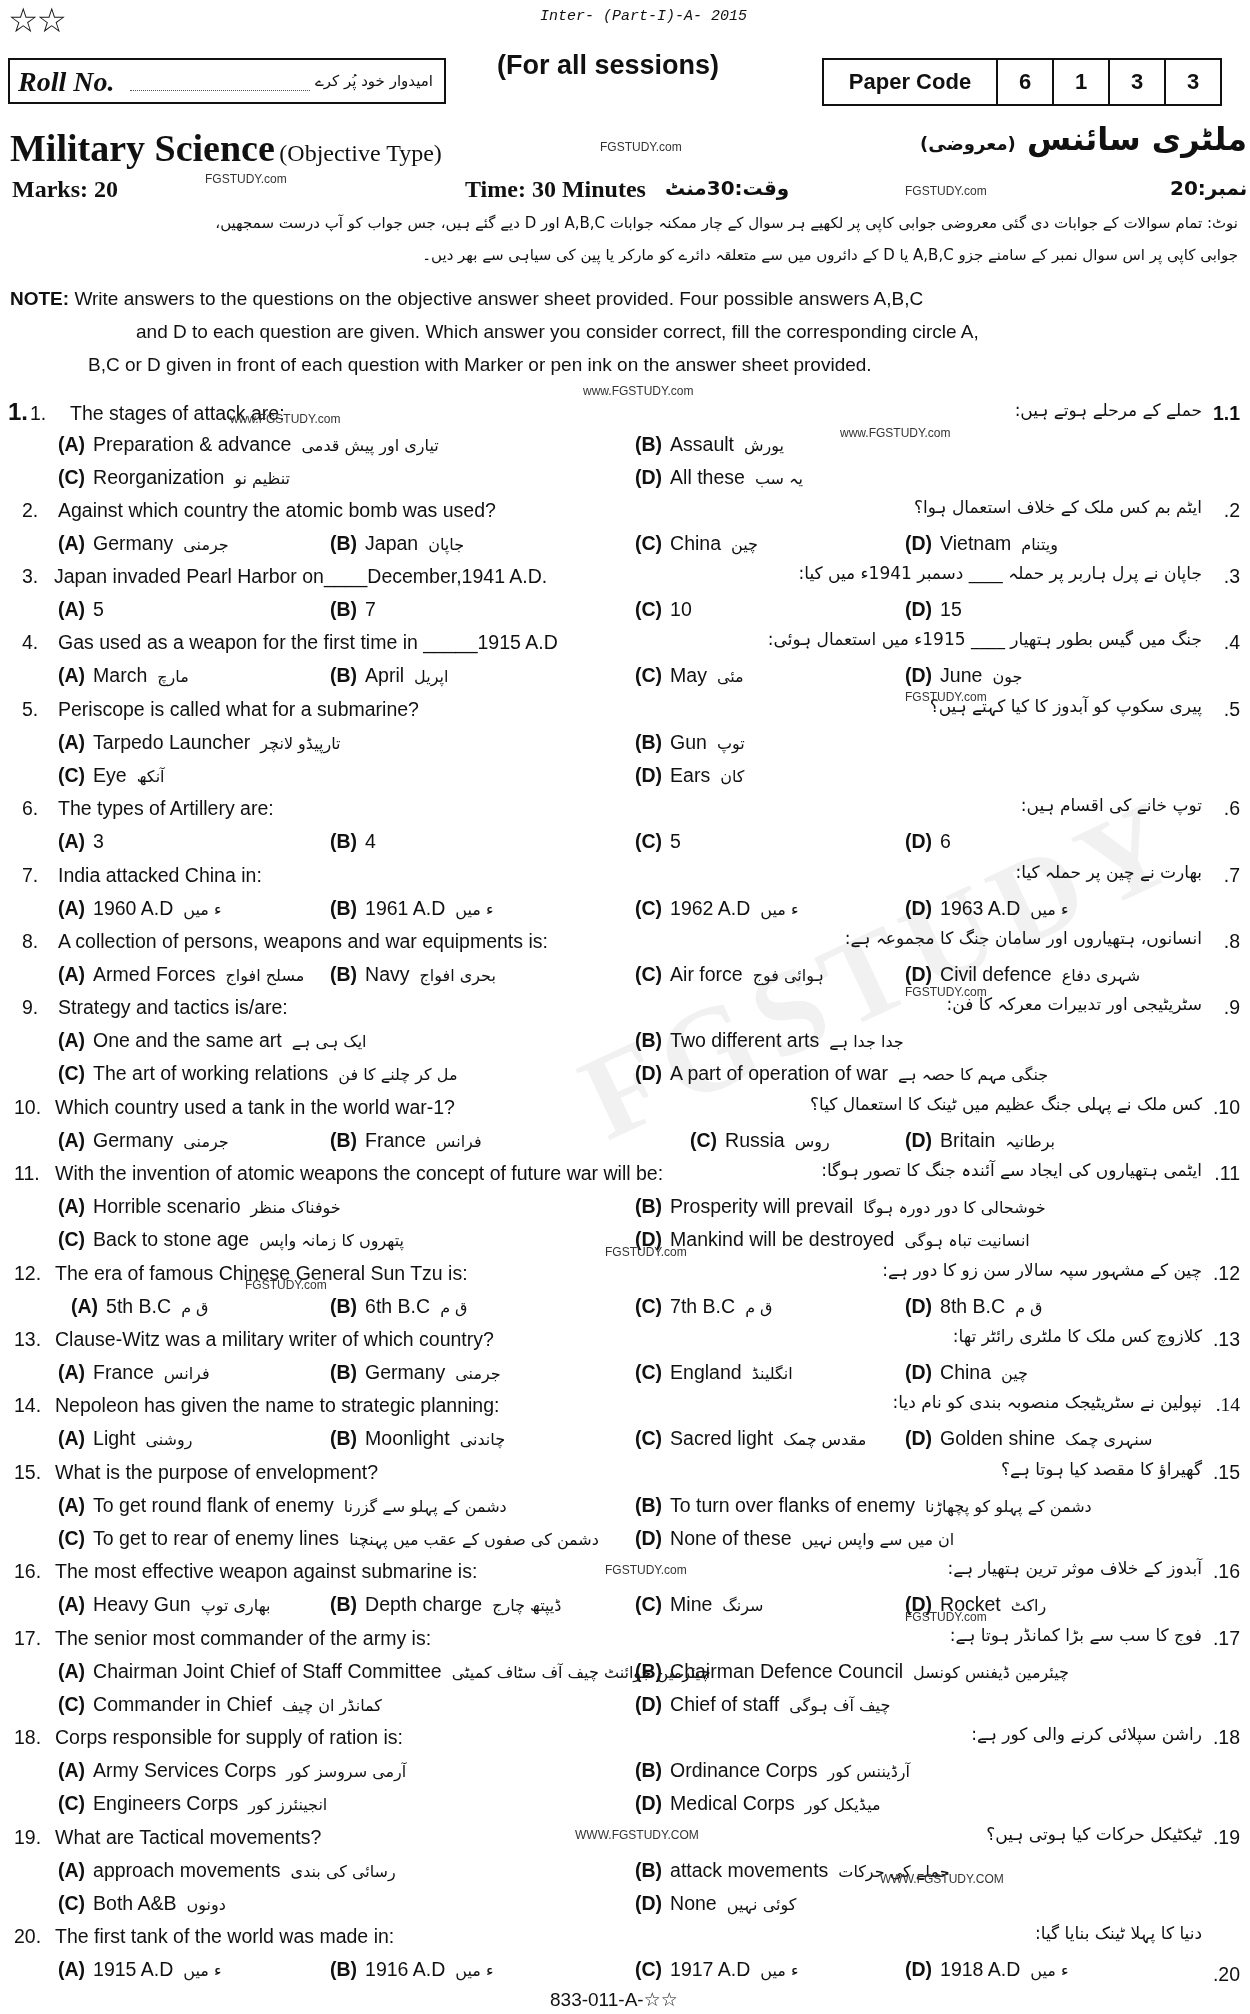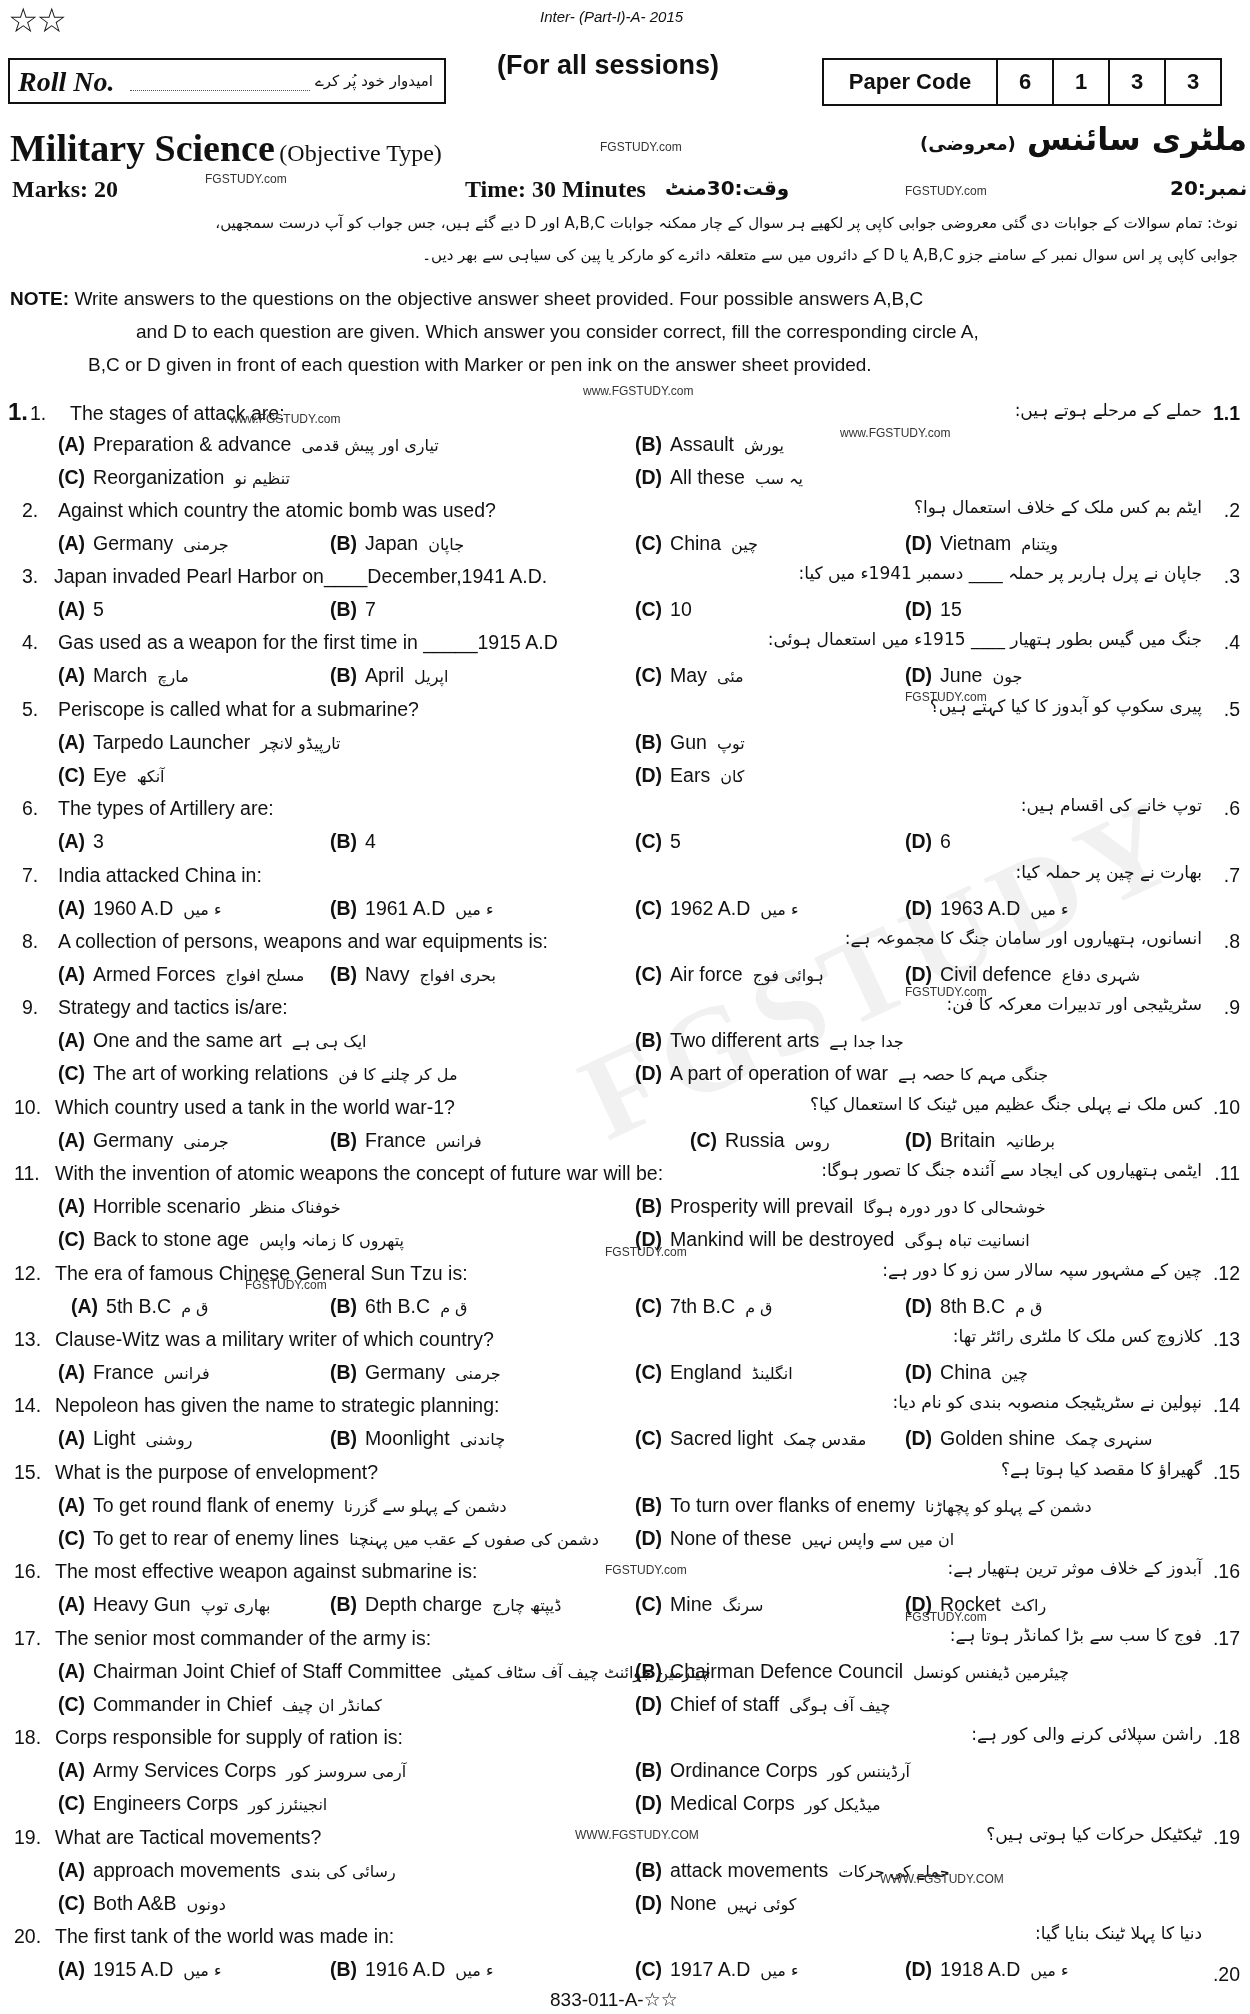--- a/index.html
+++ b/index.html
@@ -1,18 +1,18 @@
 <!DOCTYPE html>
 <html><head>
 <meta charset="utf-8">
 <style>
   html, body { margin:0; padding:0; background:#ffffff; }
   body { width:1250px; height:2014px; position:relative; overflow:hidden; color:#111; font-family:"Liberation Sans", sans-serif; }
   .abs { position:absolute; white-space:nowrap; }
-  .serif { font-family:Liberation Sans, sans-serif; }
+  .serif { font-family:Liberation Mono, monospace; }
   .urdu { font-family:"DejaVu Sans", sans-serif; direction:rtl; unicode-bidi:isolate; }
   .stars { font-size:34px; letter-spacing:-2px; }
   .roll-box { border:2px solid #111; box-sizing:border-box; }
   .roll-label { font-family:"Liberation Serif", serif; font-style:italic; font-weight:bold; font-size:28px; }
   .roll-line { border-bottom:1px dotted #555; }
   .code-table { border-collapse:collapse; font-family:"Liberation Sans", sans-serif; font-weight:bold; font-size:22px; }
   .code-table td { border:2px solid #111; height:44px; text-align:center; padding:0; }
   .title { font-family:"Liberation Serif", serif; font-weight:bold; font-size:38px; }
   .subtitle { font-family:"Liberation Serif", serif; font-size:24px; font-weight:normal; }
   .bold-serif { font-family:"Liberation Serif", serif; font-weight:bold; font-size:24px; }
@@ -212,21 +212,21 @@
         <div class="abs q" style="right:10px; top:1328px; font-weight:normal;">.13</div>
         <div class="abs opt" style="left:58px; top:1361px;"><span style="font-weight:bold; margin-right:8px;">(A)</span><span>France</span><span class="ur">فرانس</span></div>
         <div class="abs opt" style="left:330px; top:1361px;"><span style="font-weight:bold; margin-right:8px;">(B)</span><span>Germany</span><span class="ur">جرمنی</span></div>
         <div class="abs opt" style="left:635px; top:1361px;"><span style="font-weight:bold; margin-right:8px;">(C)</span><span>England</span><span class="ur">انگلینڈ</span></div>
         <div class="abs opt" style="left:905px; top:1361px;"><span style="font-weight:bold; margin-right:8px;">(D)</span><span>China</span><span class="ur">چین</span></div>
       </div>
       <div>
         <div class="abs q" style="left:14px; top:1394px;">14.</div>
         <div class="abs q" style="left:55px; top:1394px;">Nepoleon has given the name to strategic planning:</div>
         <div class="abs urq" style="right:48px; top:1392px;">نپولین نے سٹریٹیجک منصوبہ بندی کو نام دیا:</div>
-        <div class="abs q" style="right:10px; top:1394px; font-weight:normal;">.14</div>
+        <div class="abs q" style="right:10px; top:1394px; font-weight:normal;font-family:Liberation Serif, serif;">.14</div>
         <div class="abs opt" style="left:58px; top:1427px;"><span style="font-weight:bold; margin-right:8px;">(A)</span><span>Light</span><span class="ur">روشنی</span></div>
         <div class="abs opt" style="left:330px; top:1427px;"><span style="font-weight:bold; margin-right:8px;">(B)</span><span>Moonlight</span><span class="ur">چاندنی</span></div>
         <div class="abs opt" style="left:635px; top:1427px;"><span style="font-weight:bold; margin-right:8px;">(C)</span><span>Sacred light</span><span class="ur">مقدس چمک</span></div>
         <div class="abs opt" style="left:905px; top:1427px;"><span style="font-weight:bold; margin-right:8px;">(D)</span><span>Golden shine</span><span class="ur">سنہری چمک</span></div>
       </div>
       <div>
         <div class="abs q" style="left:14px; top:1461px;">15.</div>
         <div class="abs q" style="left:55px; top:1461px;">What is the purpose of envelopment?</div>
         <div class="abs urq" style="right:48px; top:1459px;">گھیراؤ کا مقصد کیا ہوتا ہے؟</div>
         <div class="abs q" style="right:10px; top:1461px; font-weight:normal;">.15</div>

